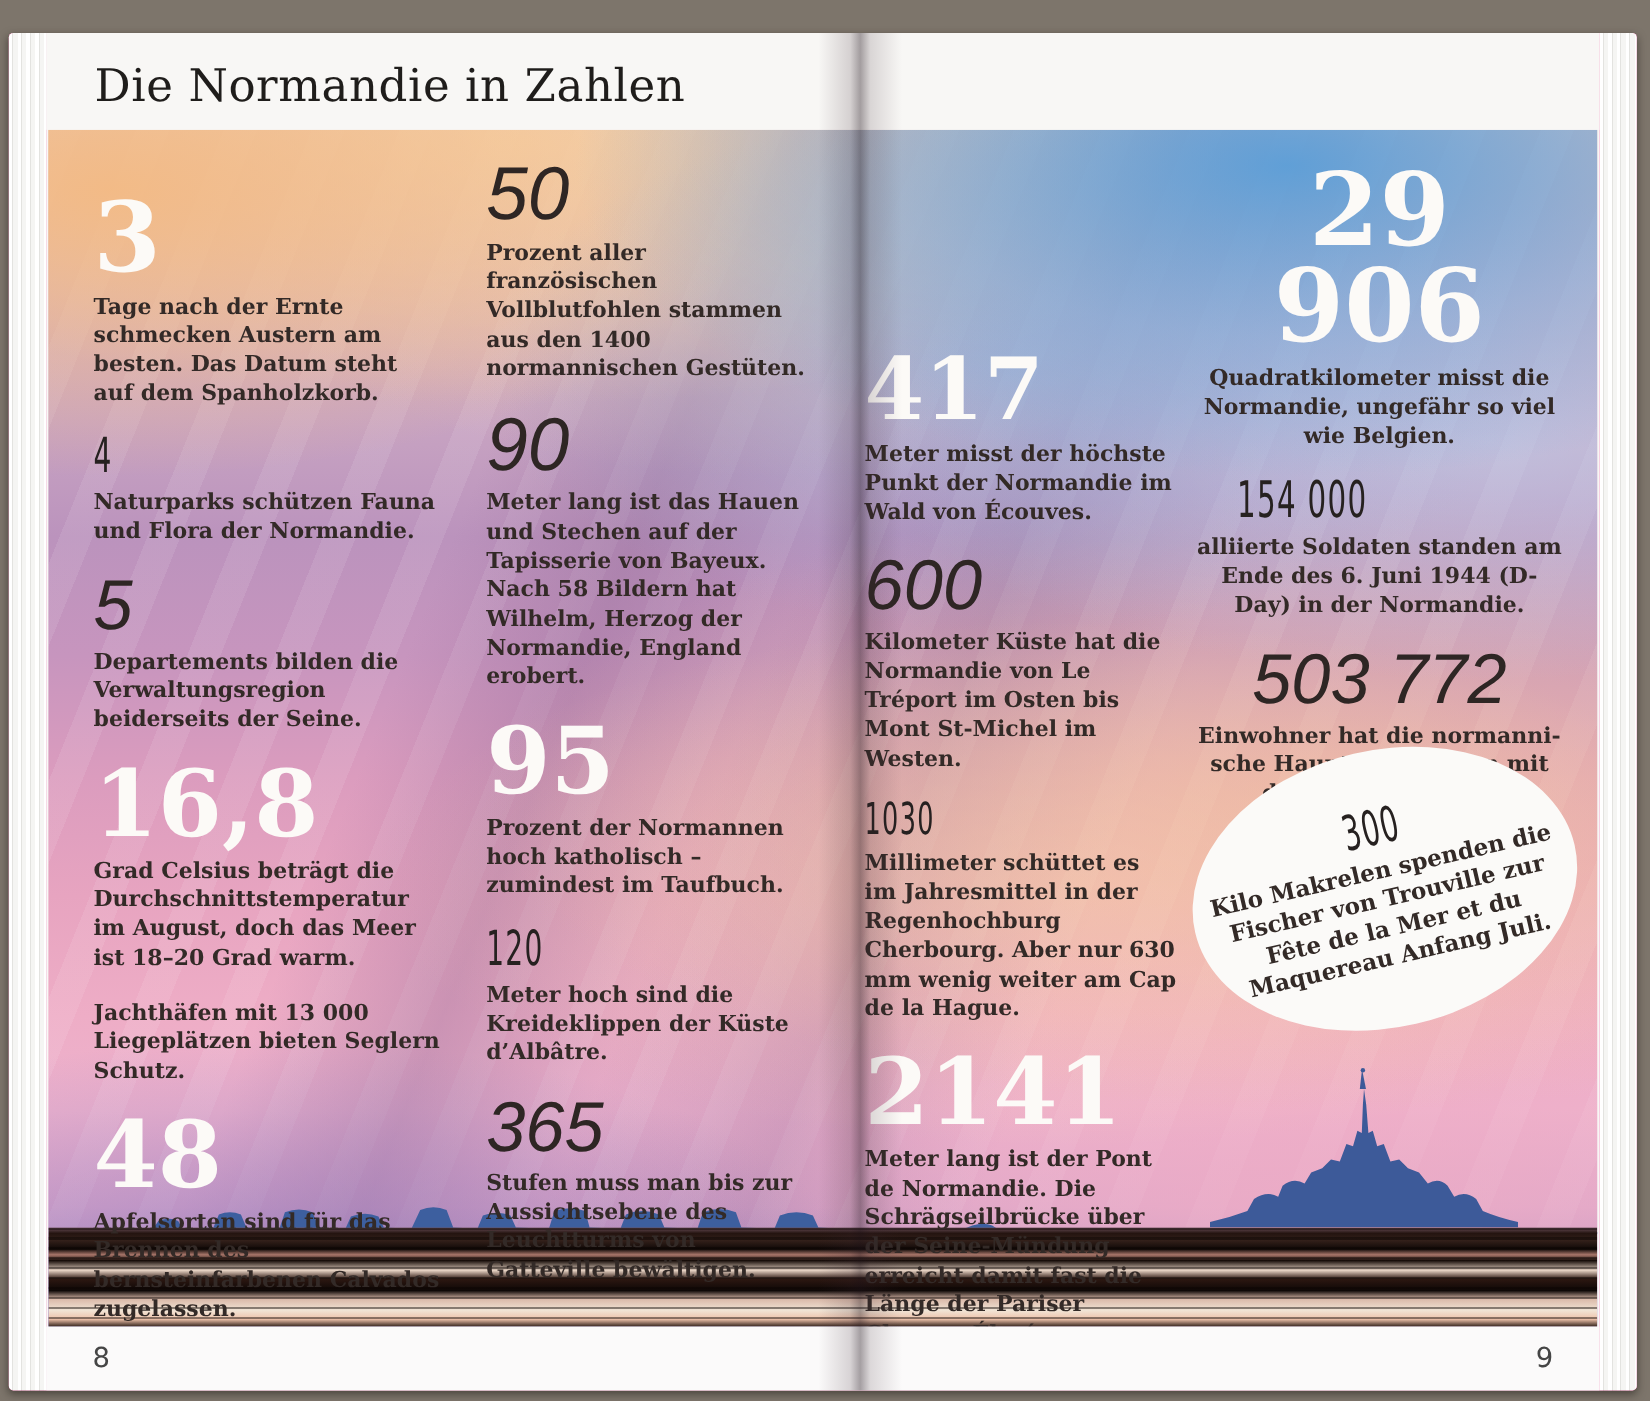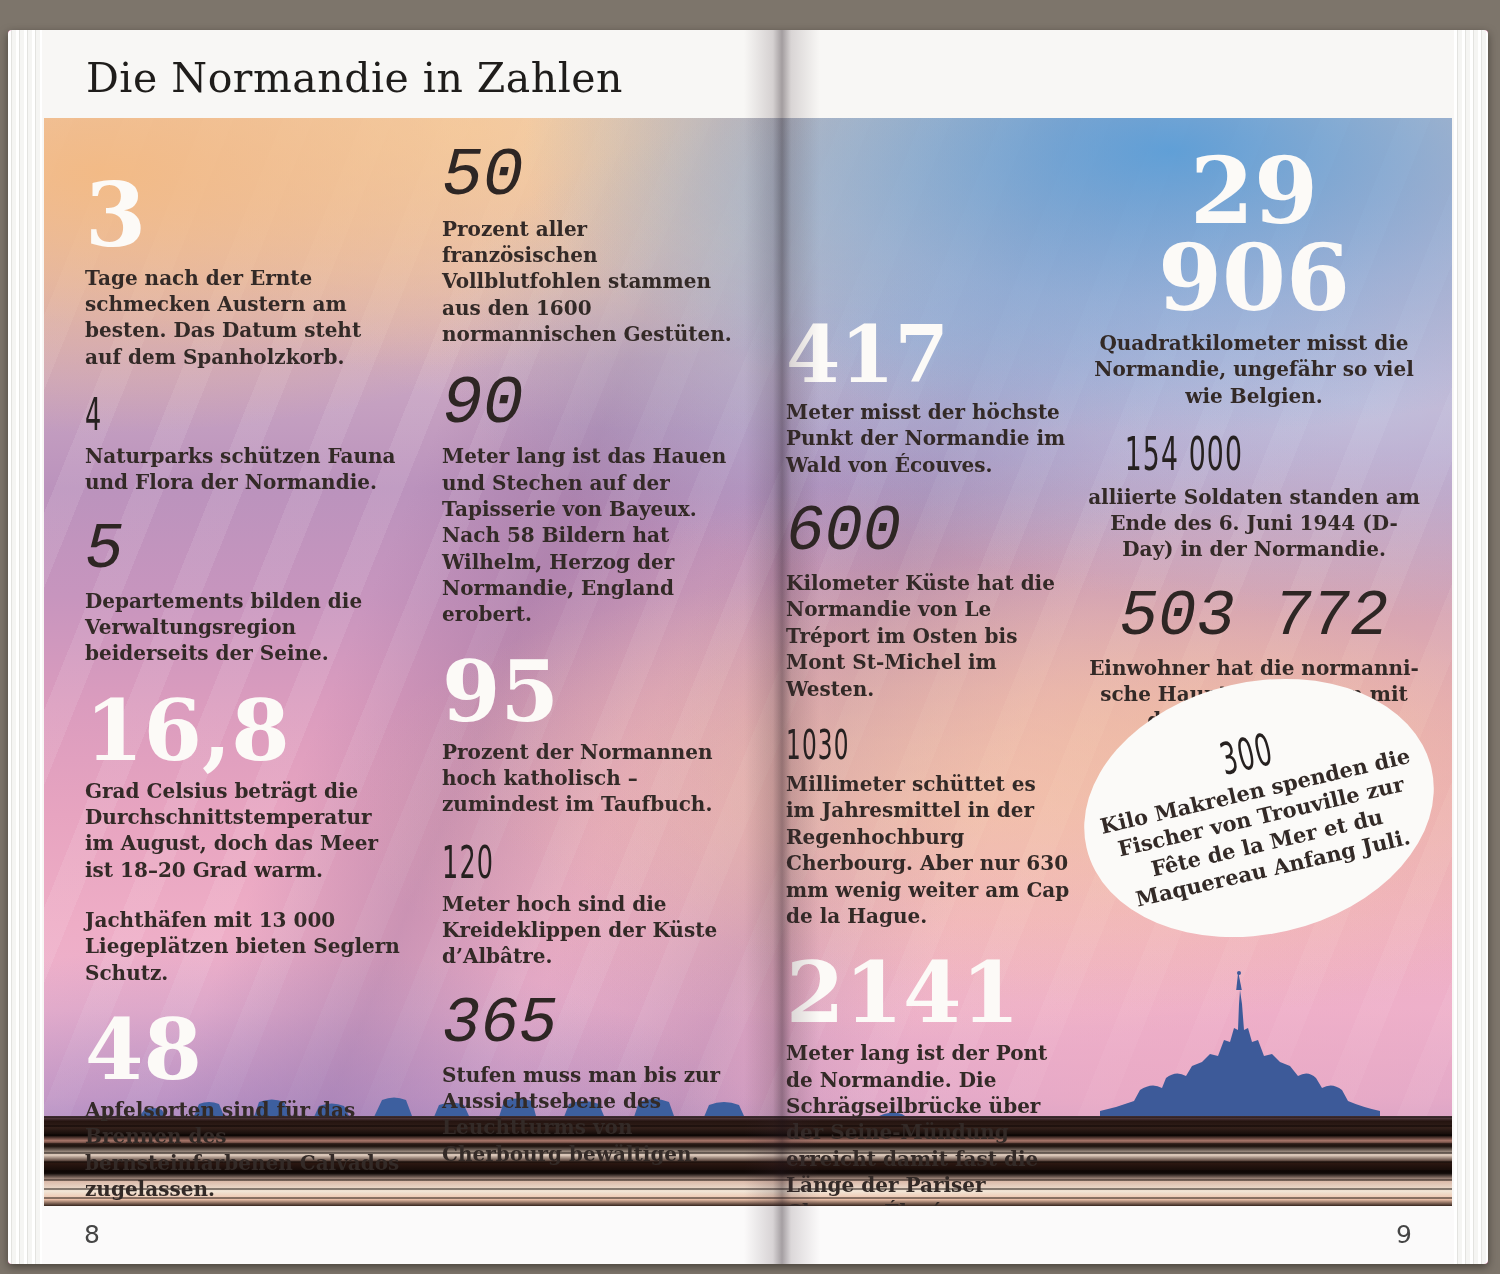--- a/index.html
+++ b/index.html
@@ -52,21 +52,21 @@
         #190d08 70%, #e6a991 76%, #130a06 82%, #eaa992 88%, #35180f 94%, #1b0d08 100%);}
   
   .col{position:absolute;z-index:4;}
   .col1{left:41px;top:56px;width:318px;}
   .col2{left:398px;top:26px;width:292px;}
   .col3{left:742px;top:200px;width:284px;}
   .col4{left:1043px;top:30px;width:334px;text-align:center;}
   .fact{margin-bottom:24px;}
   .num{line-height:.95;margin-bottom:7px;}
   .num.white{font-family:"DejaVu Serif",serif;font-weight:700;color:#fcfaf7;}
-  .num.italic{font-family:Liberation Mono, monospace;font-style:italic;color:#2e2624;}
+  .num.italic{font-family:Liberation Sans, sans-serif;font-style:italic;color:#2e2624;}
   .num.hand{font-family:"DejaVu Sans",sans-serif;font-weight:400;color:#262120;
             transform:scaleX(.58);transform-origin:0 100%;letter-spacing:2px;}
   .s88{font-size:88px;} .s92{font-size:92px;} .s84{font-size:84px;} .s78{font-size:78px;}
   .s68{font-size:68px;} .s64{font-size:64px;} .s46{font-size:46px;} .s44{font-size:44px;} .s40{font-size:40px;}
   .cap{font-family:"DejaVu Serif",serif;font-weight:700;font-size:20px;line-height:1.32;
        color:#332a27;hyphens:manual;}
   
   .bubble{position:absolute;left:1038px;top:564px;width:354px;height:252px;z-index:4;
           background:#fbfaf8;border-radius:50%;transform:rotate(-13deg);
           display:flex;flex-direction:column;align-items:center;justify-content:center;
@@ -116,37 +116,37 @@
           </div>
           <div class="fact">
             <div class="num white s84">48</div>
             <div class="cap">Apfelsorten sind für das Bren­nen des bernsteinfarbenen Calvados zugelassen.</div>
           </div>
         </div>
 
         <div class="col col2">
           <div class="fact">
             <div class="num italic s68">50</div>
-            <div class="cap">Prozent aller französischen Vollblutfohlen stammen aus den 1600 normannischen Gestüten.</div>
+            <div class="cap">Prozent aller französischen Vollblutfohlen stammen aus den 1400 normannischen Gestüten.</div>
           </div>
           <div class="fact">
             <div class="num italic s68">90</div>
             <div class="cap">Meter lang ist das Hauen und Stechen auf der Tapisserie von Bayeux. Nach 58 Bildern hat Wilhelm, Herzog der Normandie, England erobert.</div>
           </div>
           <div class="fact">
             <div class="num white s84">95</div>
             <div class="cap">Prozent der Normannen hoch katholisch – zumindest im Taufbuch.</div>
           </div>
           <div class="fact">
             <div class="num hand s44">120</div>
             <div class="cap">Meter hoch sind die Kreide­klippen der Küste d’Albâtre.</div>
           </div>
           <div class="fact">
             <div class="num italic s64">365</div>
-            <div class="cap">Stufen muss man bis zur Aus­sichtsebene des Leuchtturms von Cherbourg bewältigen.</div>
+            <div class="cap">Stufen muss man bis zur Aus­sichtsebene des Leuchtturms von Gatteville bewältigen.</div>
           </div>
         </div>
 
         <div class="col col3">
           <div class="fact">
             <div class="num white s78">417</div>
             <div class="cap">Meter misst der höchste Punkt der Normandie im Wald von Écouves.</div>
           </div>
           <div class="fact">
             <div class="num italic s64">600</div>

